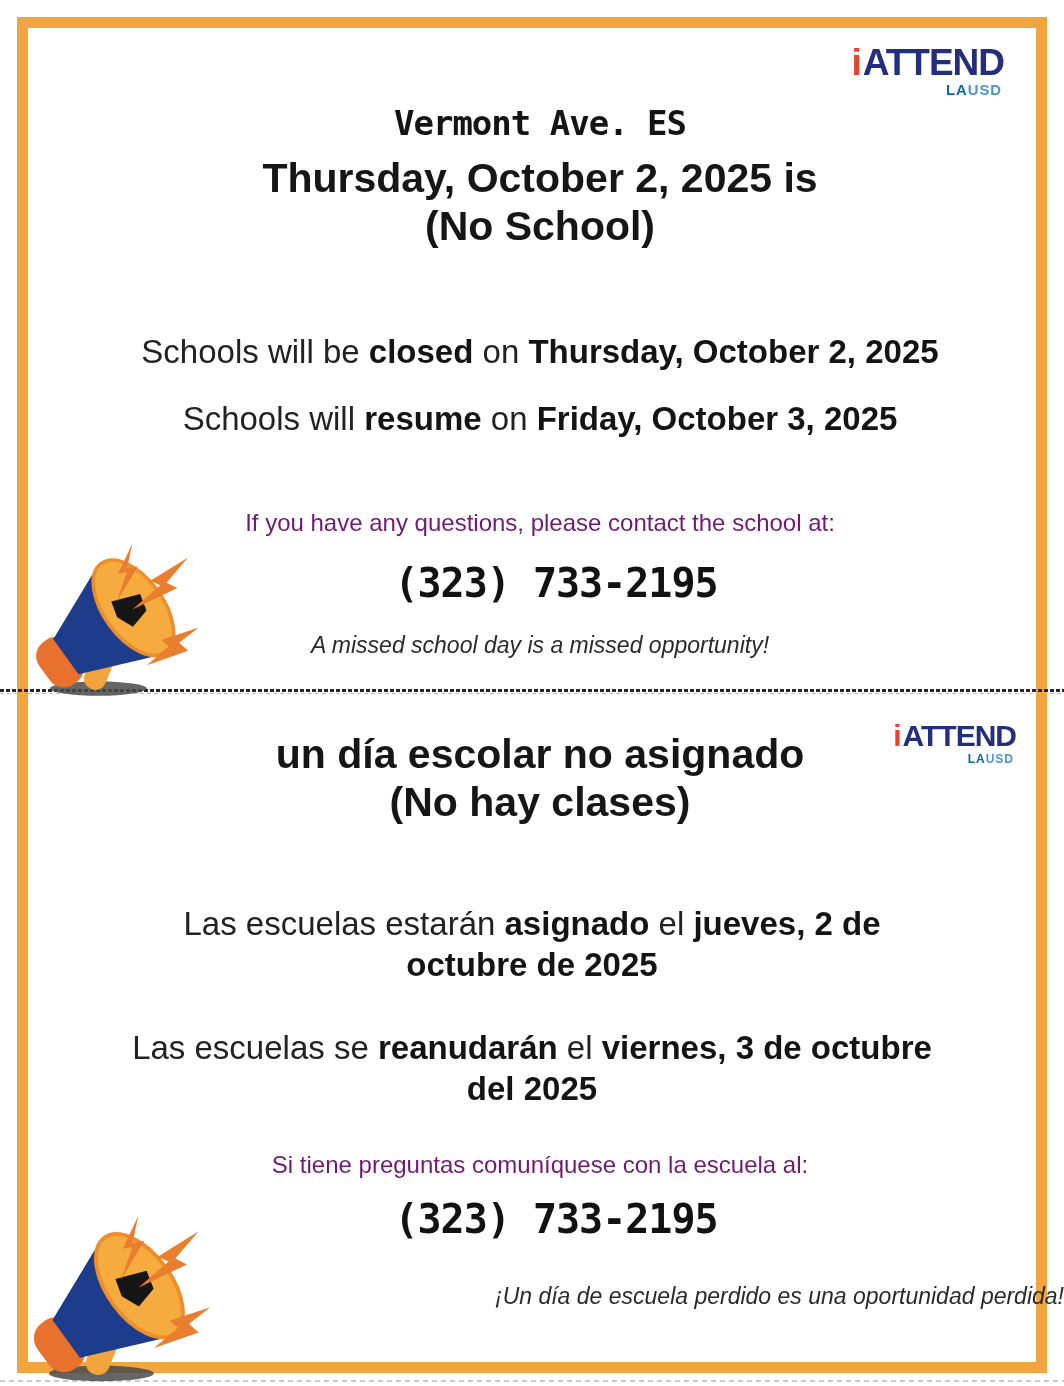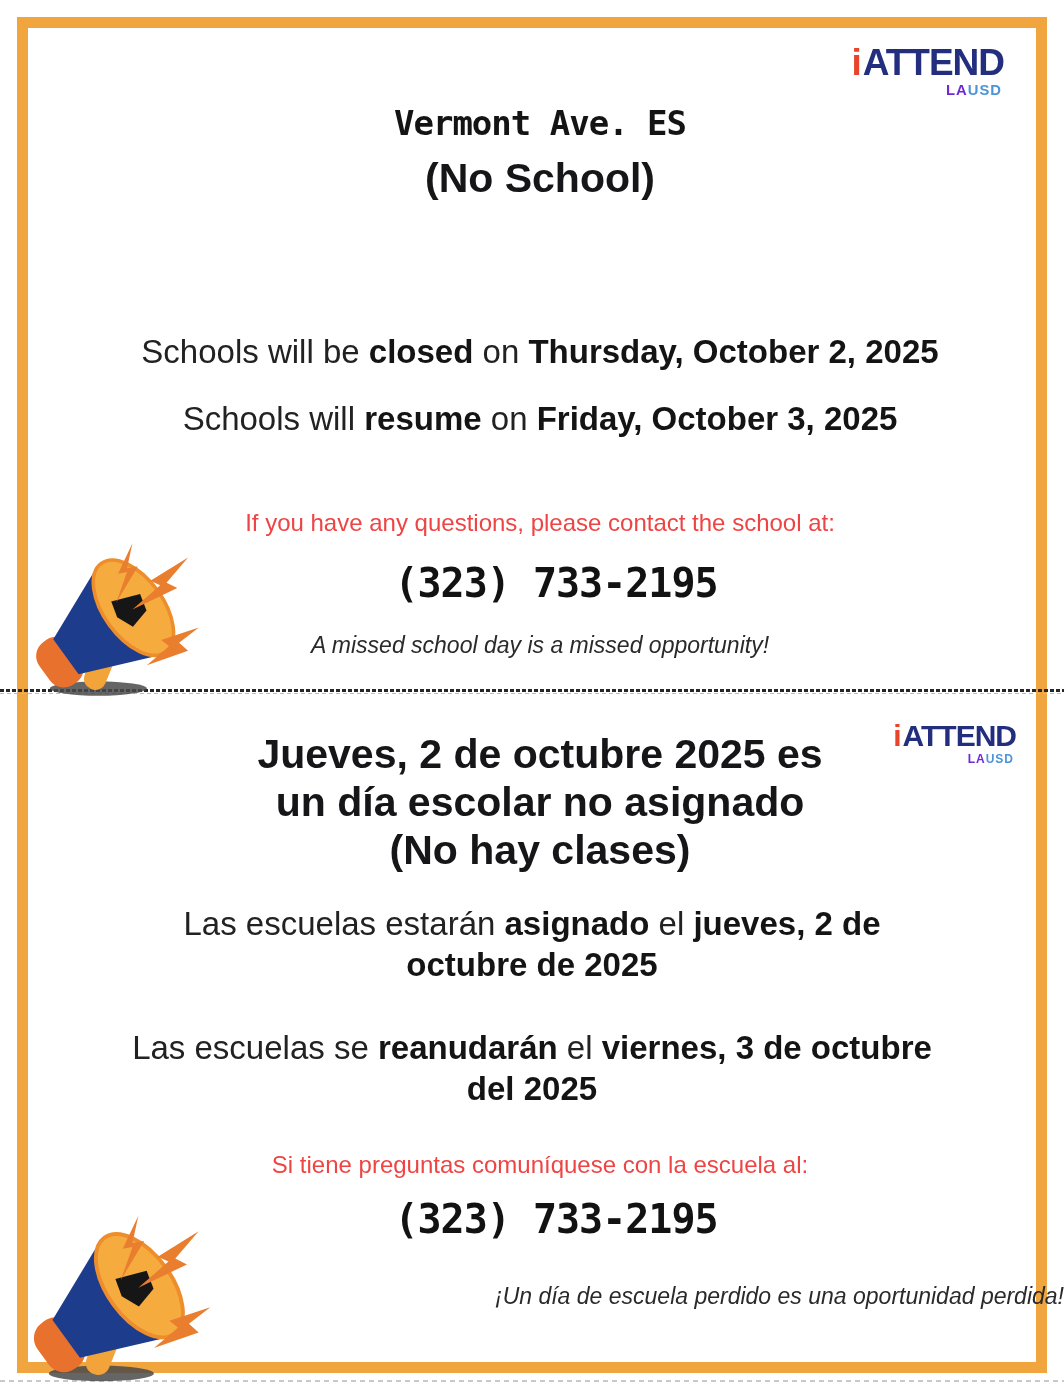--- a/index.html
+++ b/index.html
@@ -21,40 +21,40 @@
   .abs { position:absolute; left:16px; right:0; text-align:center; z-index:2; }
 
   
   .logo { position:absolute; z-index:2; display:flex; flex-direction:column; align-items:flex-end; line-height:1; font-weight:bold; }
   .logo-en { top:44px; right:60px; font-size:37px; }
   .logo-es { top:721px; right:48px; font-size:30px; }
   .logo-top { display:flex; align-items:baseline; letter-spacing:-1px; }
   .logo-i { color:#E8432B; margin-right:2px; }
   .logo-attend { color:#232E7E; }
   .logo-bottom { font-size:0.40em; letter-spacing:1px; margin-top:2px; margin-right:2px; }
-  .logo-la { color:#6d28d9; }
+  .logo-la { color:#0369a1; }
   .logo-usd { color:#4B94D8; }
 
   
   .comic { font-family:"DejaVu Sans Mono", monospace; font-weight:bold; letter-spacing:-1px; }
 
   .school-name { top:103px; font-size:34px; color:#141414; }
   .heading { font-size:41px; font-weight:bold; line-height:1.17; color:#161618; letter-spacing:0px; }
   .heading-en { top:155px; }
   .heading-es { top:731px; }
 
   .body-line { font-size:33px; color:#222; white-space:nowrap; }
   .body-block { font-size:33px; color:#222; line-height:1.25; max-width:820px; margin:0 auto; left:122px; right:122px; }
   .closed-en { top:333px; }
   .resume-en { top:400px; }
   .closed-es { top:903px; }
   .resume-es { top:1027px; }
   .body-line b, .body-block b { font-weight:bold; color:#141414; }
 
-  .contact-line { font-size:24px; color:#ef4444; }
+  .contact-line { font-size:24px; color:#701a75; }
   .contact-en { top:509px; }
   .contact-es { top:1151px; }
 
   .phone { font-size:40px; color:#121212;padding-left:32px; }
   .phone-en { top:560px; }
   .phone-es { top:1196px; }
 
   .tagline { font-size:23px; font-style:italic; color:#2a2a2a; }
   .tagline-en { top:632px; }
   .tagline-es { top:1283px;text-align:right; }
@@ -111,20 +111,21 @@
         <span class="logo-attend">ATTEND</span>
       </div>
       <div class="logo-bottom">
         <span class="logo-la">LA</span><span class="logo-usd">USD</span>
       </div>
     </div>
 
     <div class="abs school-name comic">Vermont Ave. ES</div>
 
     <h1 class="abs heading heading-en">
+      <div>Thursday, October 2, 2025 is</div>
       <div>(No School)</div>
     </h1>
 
     <p class="abs body-line closed-en"><span>Schools will be </span><b>closed</b><span> on </span><b>Thursday, October 2, 2025</b></p>
 
     <p class="abs body-line resume-en"><span>Schools will </span><b>resume</b><span> on </span><b>Friday, October 3, 2025</b></p>
 
     <p class="abs contact-line contact-en">If you have any questions, please contact the school at:</p>
 
     <div class="abs phone phone-en comic">(323) 733-2195</div>
@@ -144,21 +145,20 @@
       <div class="logo-top">
         <span class="logo-i">i</span>
         <span class="logo-attend">ATTEND</span>
       </div>
       <div class="logo-bottom">
         <span class="logo-la">LA</span><span class="logo-usd">USD</span>
       </div>
     </div>
 
     <h1 class="abs heading heading-es">
-      <div>Jueves, 2 de octubre 2025 es</div>
       <div>un día escolar no asignado</div>
       <div>(No hay clases)</div>
     </h1>
 
     <p class="abs body-block closed-es"><span>Las escuelas estarán </span><b>asignado</b><span> el </span><b>jueves, 2 de octubre de 2025</b></p>
 
     <p class="abs body-block resume-es"><span>Las escuelas se </span><b>reanudarán</b><span> el </span><b>viernes, 3 de octubre del 2025</b></p>
 
     <p class="abs contact-line contact-es">Si tiene preguntas comuníquese con la escuela al:</p>
 

